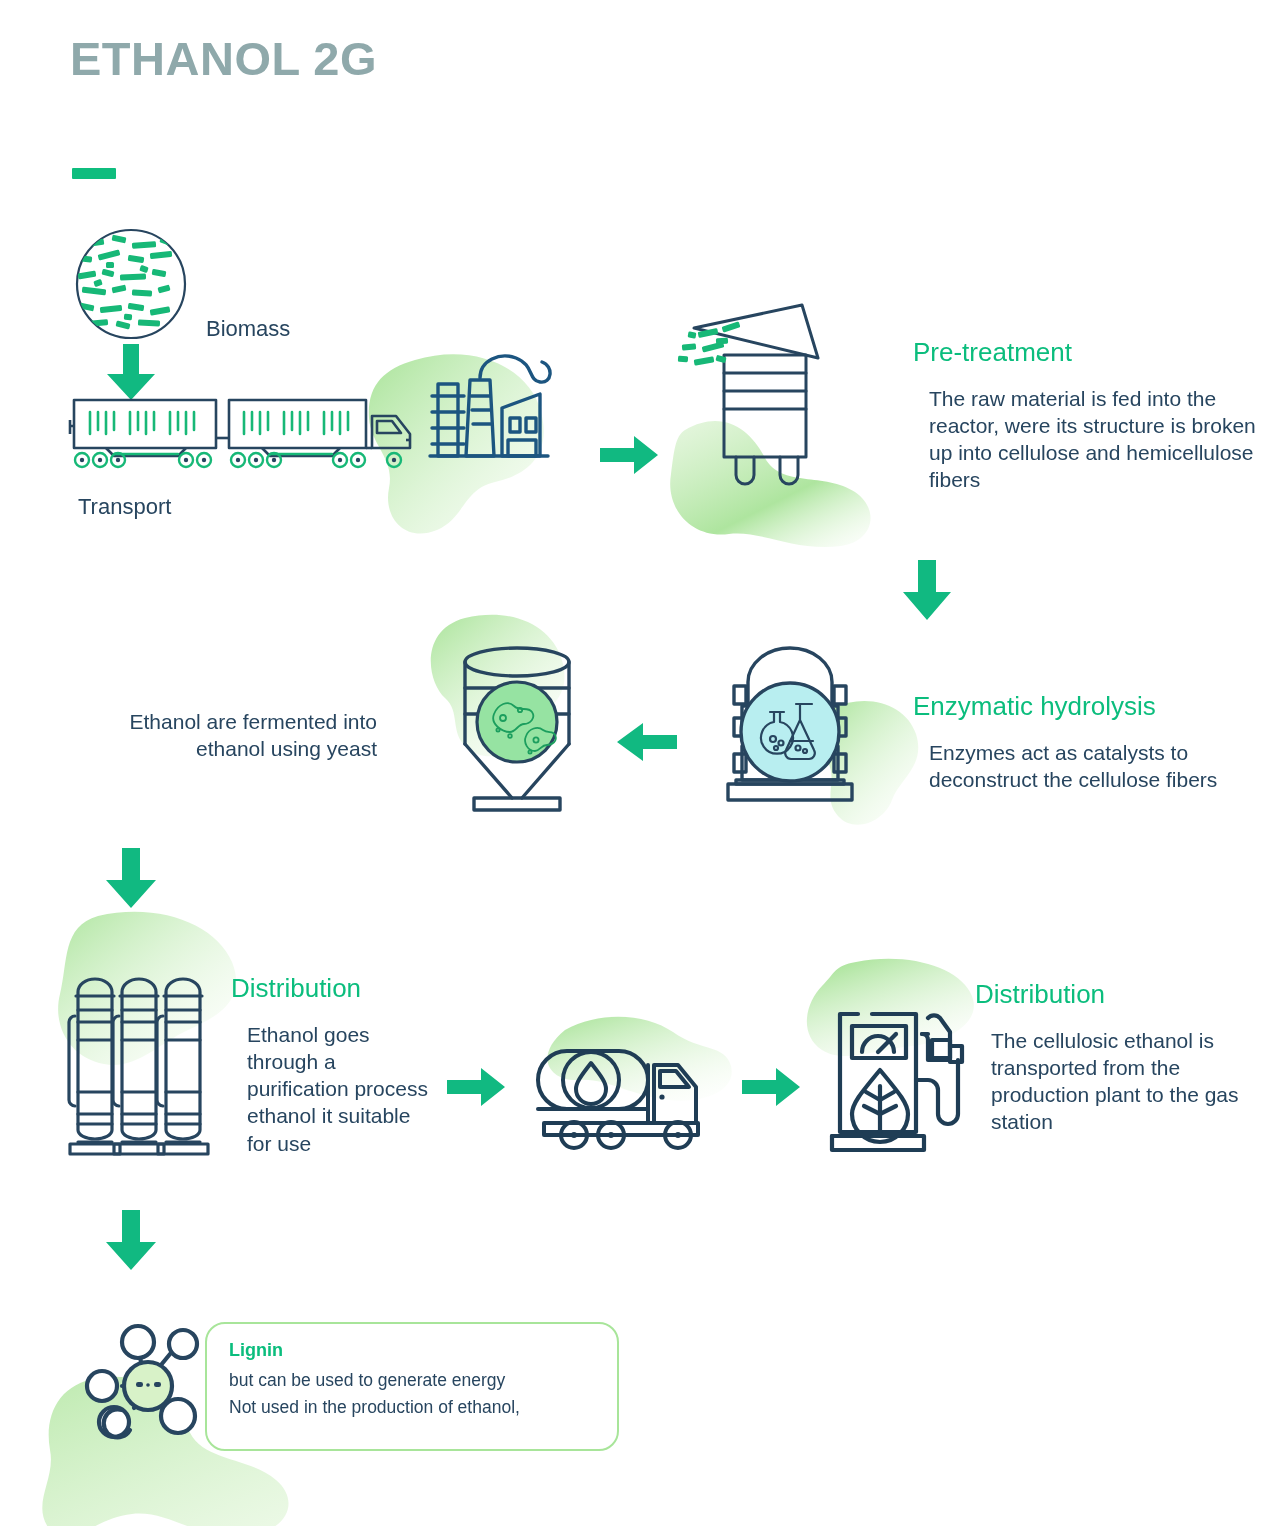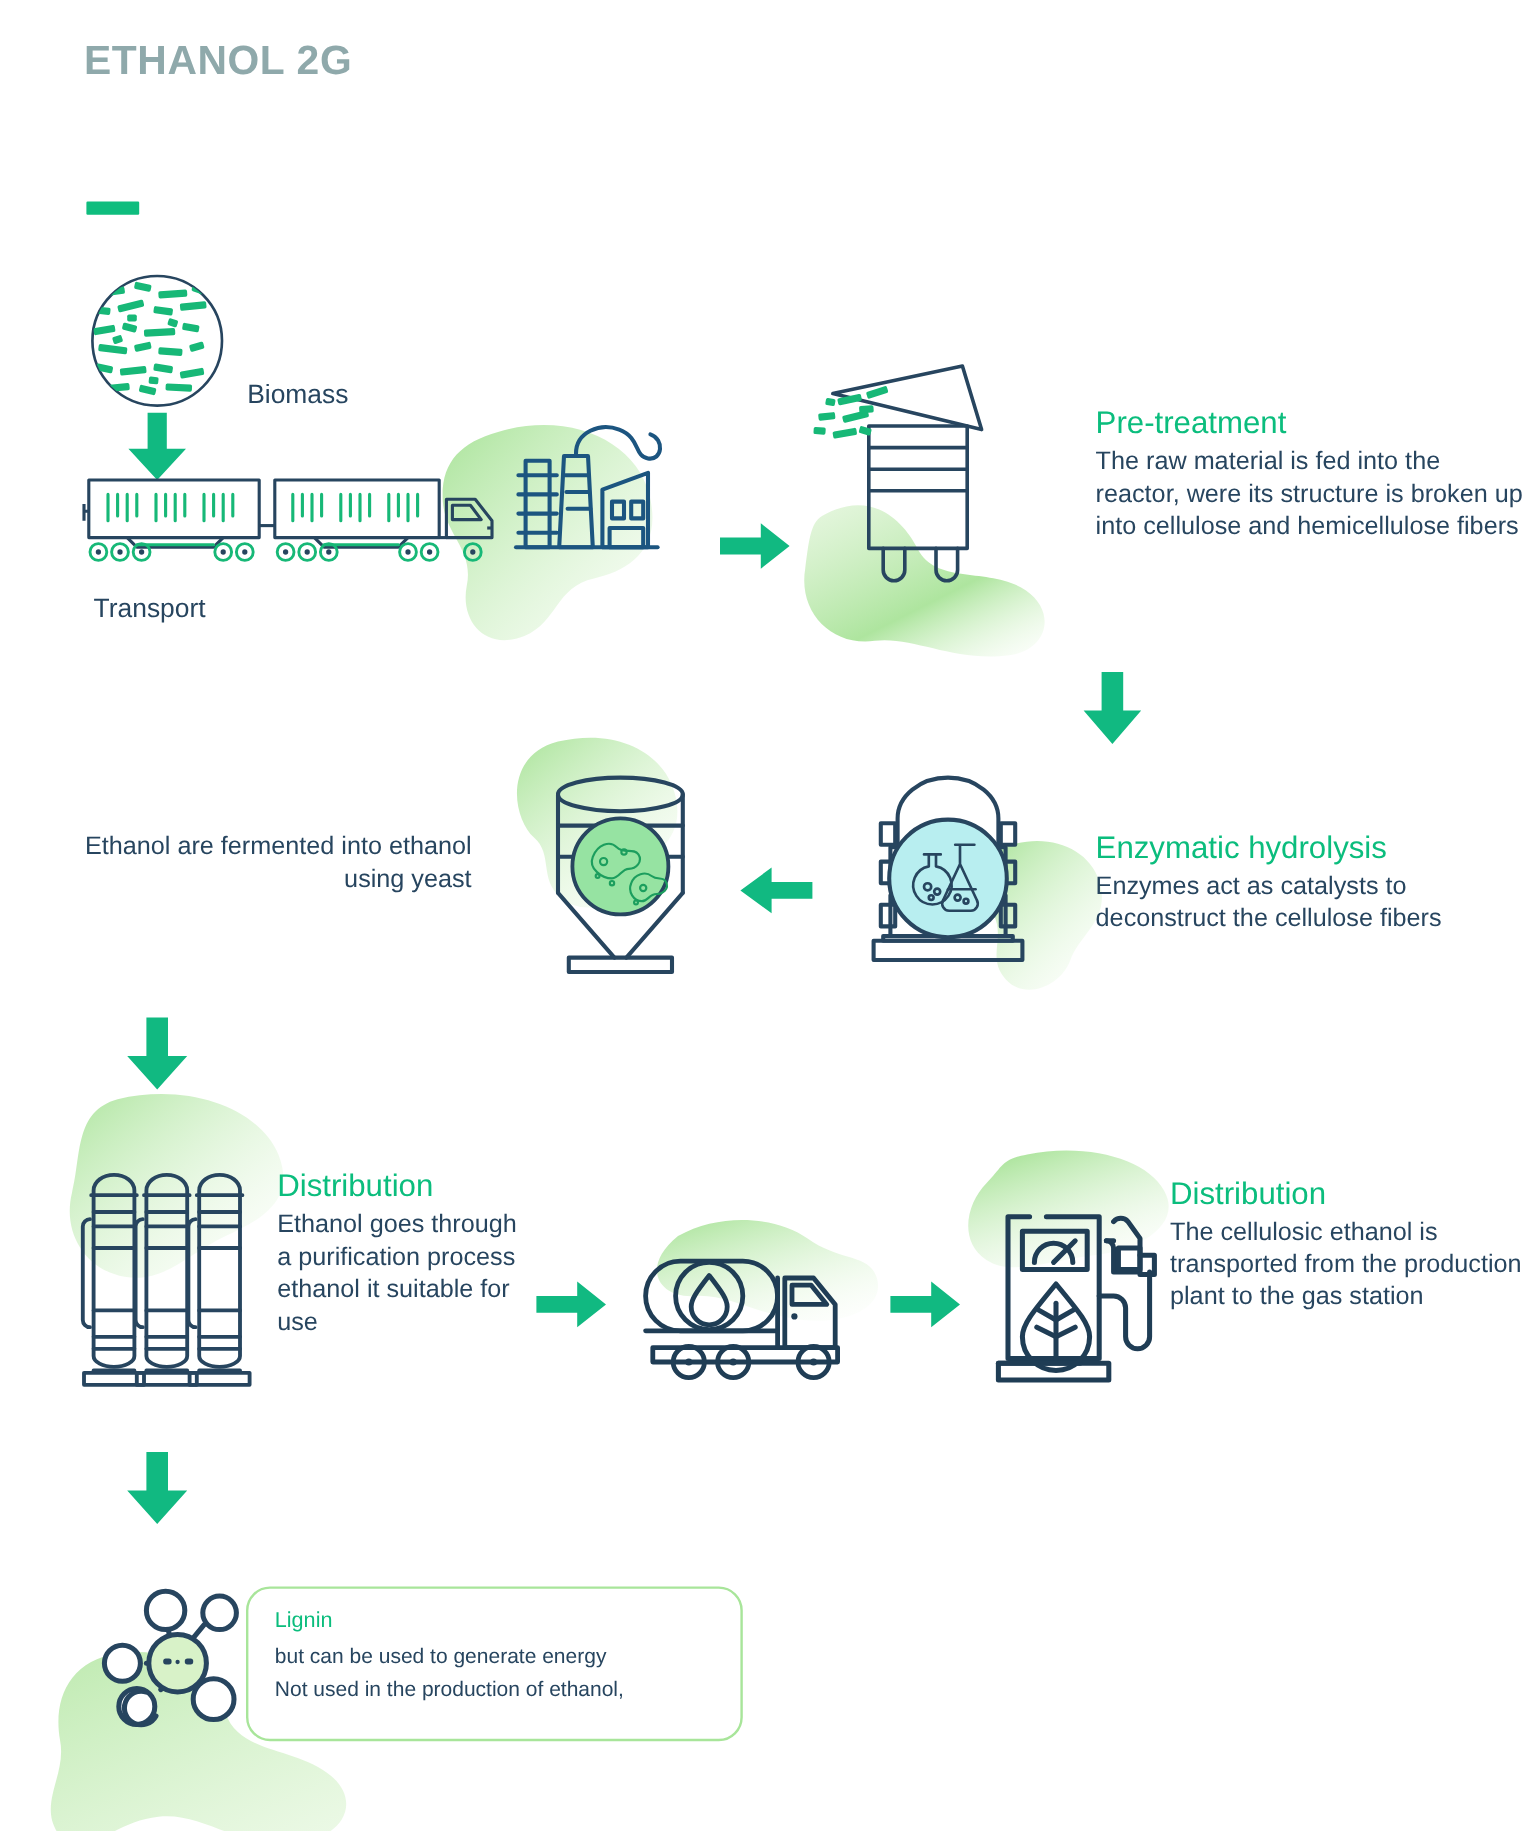--- a/index.html
+++ b/index.html
@@ -8,54 +8,54 @@
     font-family:"Liberation Sans", sans-serif;
     -webkit-font-smoothing:antialiased;
   }
   .abs{position:absolute;}
 
   
   #title{
     left:70px;top:32px;width:800px;
     color:#8fa9ab;
     font-weight:bold;
-    font-size:34px;
+    font-size:47px;
     line-height:1.16;
     letter-spacing:0.5px;
     text-transform:uppercase;
   }
   #title .l2{display:block;}
   #title-rule{
     left:72px;top:168px;width:44px;height:11px;background:#0fbd7e;border-radius:1px;
   }
 
   
   .block-head{
     color:#0bbd7d;font-weight:normal;font-size:26px;line-height:1.25;margin:0 0 2px 0;
   }
   .block-body{
-    color:#27455f;font-size:21px;line-height:1.30;margin:0;
+    color:#27455f;font-size:21px;line-height:1.30;margin:16px;
   }
   .txt{position:absolute;}
 
   .plainlabel{
     position:absolute;color:#27455f;font-size:22px;
   }
 
   
   .blob{position:absolute;z-index:0;pointer-events:none;}
 
   svg{display:block;overflow:visible;}
 
   
   #lignin-box{
     left:205px;top:1322px;width:410px;height:125px;
     border:2.5px solid #a8e59a;border-radius:20px;background:#ffffff;
   }
-  #lignin-head{color:#0bbd7d;font-weight:normal;font-size:18px;}
+  #lignin-head{color:#0bbd7d;font-weight:bold;font-size:18px;}
   #lignin-body{color:#27455f;font-size:17.5px;line-height:1.55;}
 </style>
 </head>
 <body>
 
 <div class="abs" id="title">
   <span class="l1">ETHANOL 2G</span>
 </div>
 <div class="abs" id="title-rule"></div>
 

